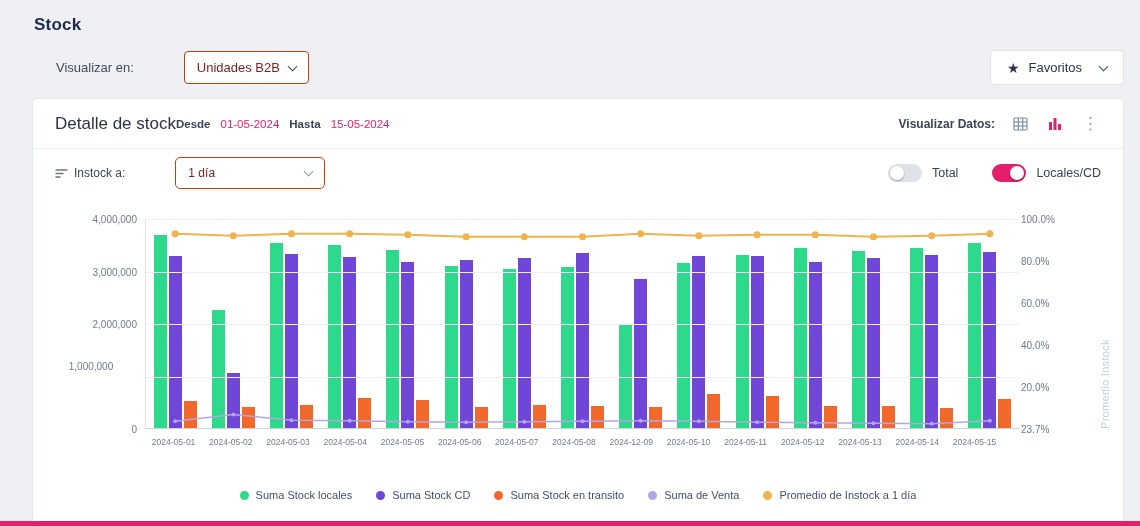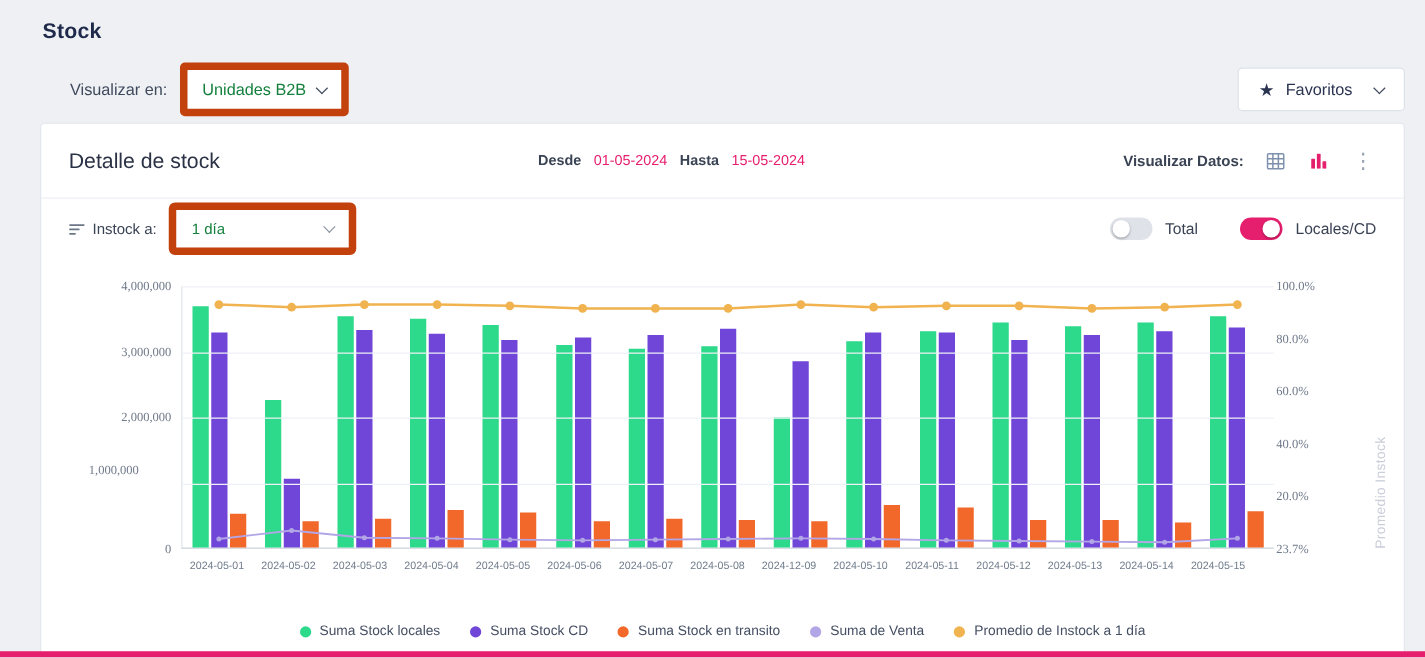--- a/index.html
+++ b/index.html
@@ -15,43 +15,43 @@
 
   .toolbar { display:flex; align-items:center; margin:15px 16px 0 30px; }
   .btn {
     background:#fff; border:1px solid #dde2e9; border-radius:4px;
     display:flex; align-items:center; gap:9px; padding:9px 16px;
     font-size:13px; cursor:pointer; white-space:nowrap;
   }
   .btn-filtros { color:#e61e6e; padding:9px 22px; }
   .toolbar-label { font-size:13px; color:#3f4a5c; margin:0 10px 0 26px; }
   .select {
-    background:#fff; border:6px solid #c2410c; border-radius:4px;
+    background:#fff; border:1px solid #c2410c; border-radius:4px;
     display:flex; align-items:center; padding:8px 12px;
-    font-size:13px; color:#15803d; cursor:pointer;
+    font-size:13px; color:#7f1d1d; cursor:pointer;margin-left:40px;
   }
   .chev {
     width:7px; height:7px; border-right:1.6px solid #434c5e; border-bottom:1.6px solid #434c5e;
     transform:rotate(45deg); margin:-3px 0 0 9px; flex:none;
   }
   .chev.gray { border-color:#8b94a4; }
   .spacer { flex:1; }
   .star { color:#2a3350; font-size:14px; line-height:1; }
   .fav-label { color:#2a3350; }
 
   .card {
     position:absolute; left:32px; right:16px; top:98px; bottom:0;
     background:#fff; border:1px solid #e4e8ee; border-radius:4px 4px 0 0;
   }
   .card-header {
-    display:flex; align-items:center; height:60px; padding:0 22px;
+    display:flex; align-items:center; height:50px; padding:0 22px;
     border-bottom:1px solid #edf0f4;
   }
   .card-title { font-size:17px; color:#2b3245; white-space:nowrap; }
-  .date-zone { flex:1; display:flex; align-items:center; justify-content:center; gap:10px; font-size:11.5px; }
+  .date-zone { flex:1; display:flex; align-items:center; gap:10px; font-size:11.5px; }
   .date-label { font-weight:700; color:#3a4354; }
   .date-value { color:#e61e6e; }
   .viz-zone { display:flex; align-items:center; gap:16px; }
   .viz-label { font-size:12px; color:#3a4354; font-weight:700; }
   .icon-btn { background:none; border:none; cursor:pointer; display:flex; align-items:center; padding:2px; }
   .kebab { color:#9aa3b2; font-size:17px; line-height:1; letter-spacing:0; }
 
   .controls { display:flex; align-items:center; height:48px; padding:0 22px; }
   .instock-label { font-size:12px; color:#3a4354; margin:0 10px 0 6px; }
   .instock-select { min-width:150px; justify-content:space-between; font-size:12px; border-radius:5px; }
@@ -67,21 +67,21 @@
   .chart { position:relative; margin:16px 12px 0 12px; height:248px; }
   .plot {
     position:absolute; left:100px; right:92px; top:6px; height:210px;
     border-left:1px solid #e1e5ea; border-bottom:1px solid #ccd2da;
   }
   .gridline { position:absolute; left:0; right:0; height:1px; background:#eef1f5; }
   .groups { position:absolute; inset:0; display:flex; align-items:flex-end; }
   .group { flex:1; display:flex; align-items:flex-end; justify-content:center; gap:2px; height:100%; }
   .bar { width:13px; }
   .line-svg { position:absolute; inset:0; overflow:visible; }
-  .ytick { position:absolute; font-size:10px; color:#6f7a8a;font-family:Liberation Serif, serif; }
+  .ytick { position:absolute; font-size:10px; color:#6f7a8a; }
   .ytick.left { left:0; width:92px; text-align:right; }
   .ytick.right { right:46px; width:44px; text-align:left; }
   .y2-title {
     position:absolute; right:0; top:6px; height:210px; display:flex; align-items:center;
     writing-mode:vertical-rl; transform:rotate(180deg);
     color:#c9ced9; font-size:11px; letter-spacing:.3px;
   }
   .xlabels { position:absolute; left:100px; right:108px; top:224px; display:flex; }
   .xlabel { flex:1; text-align:center; font-size:8.5px; color:#707c8c; }
 

